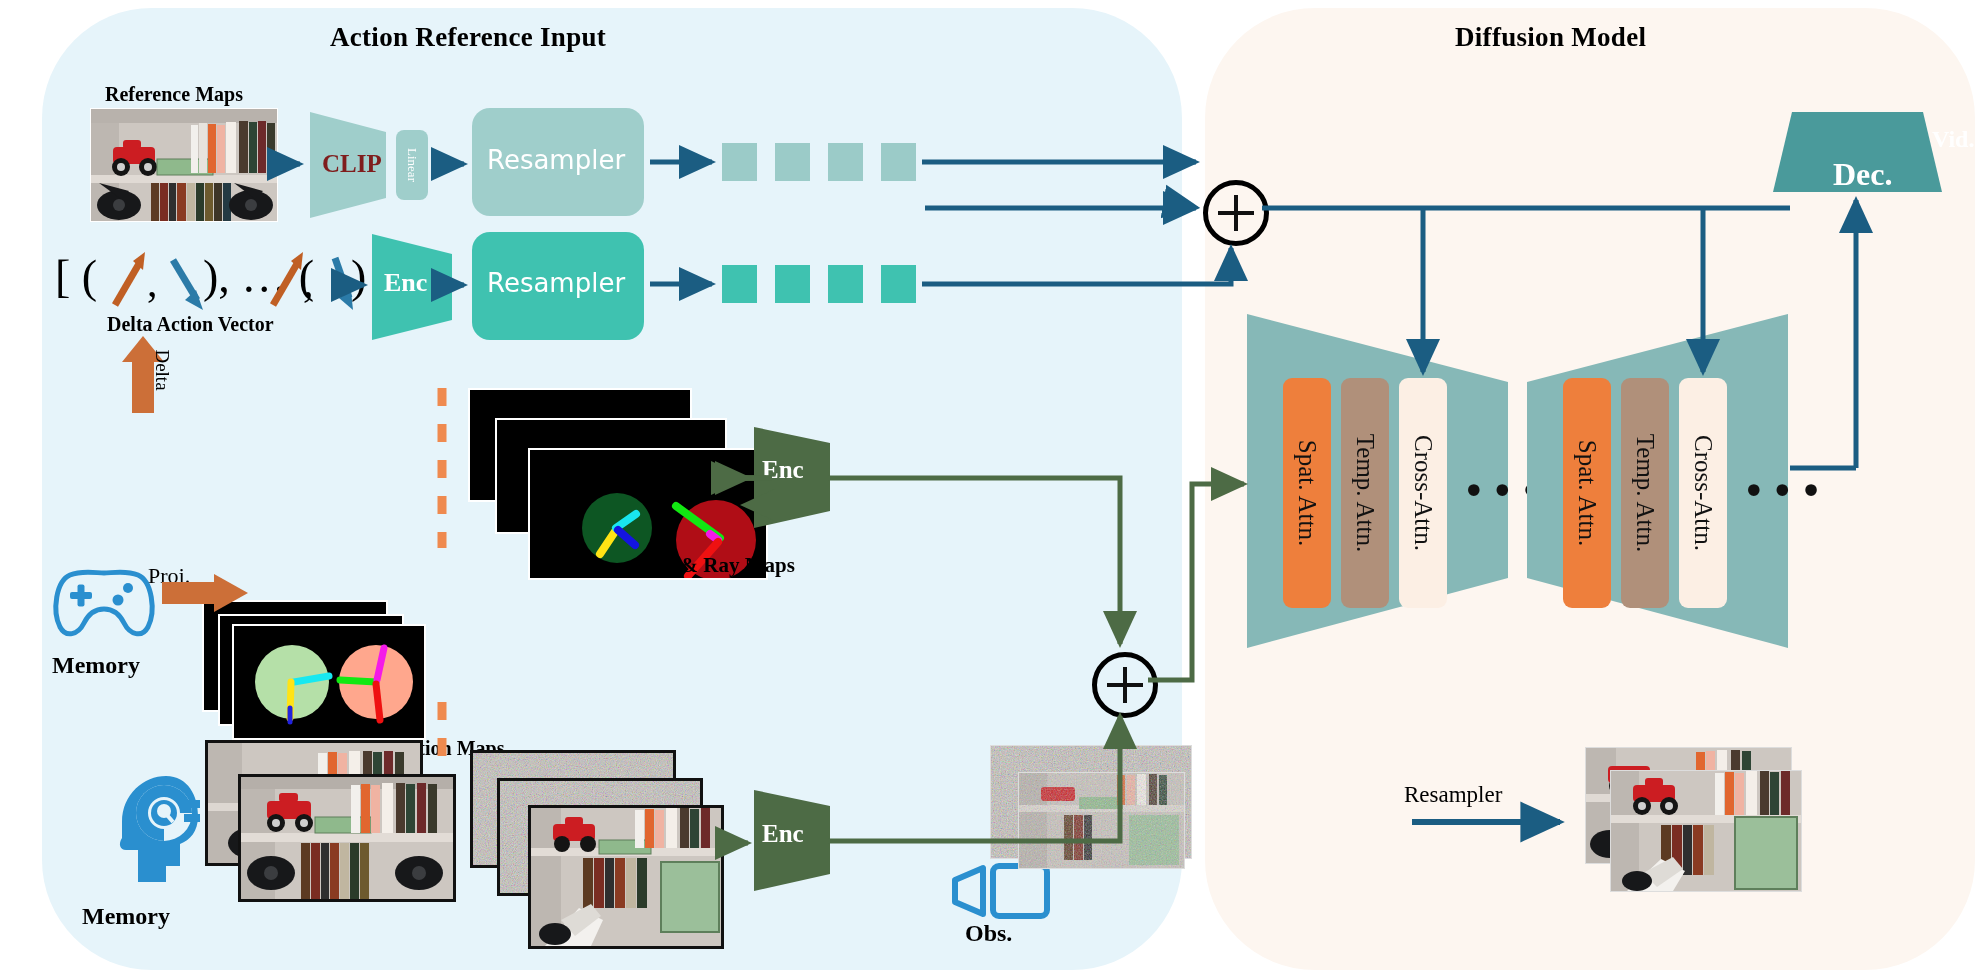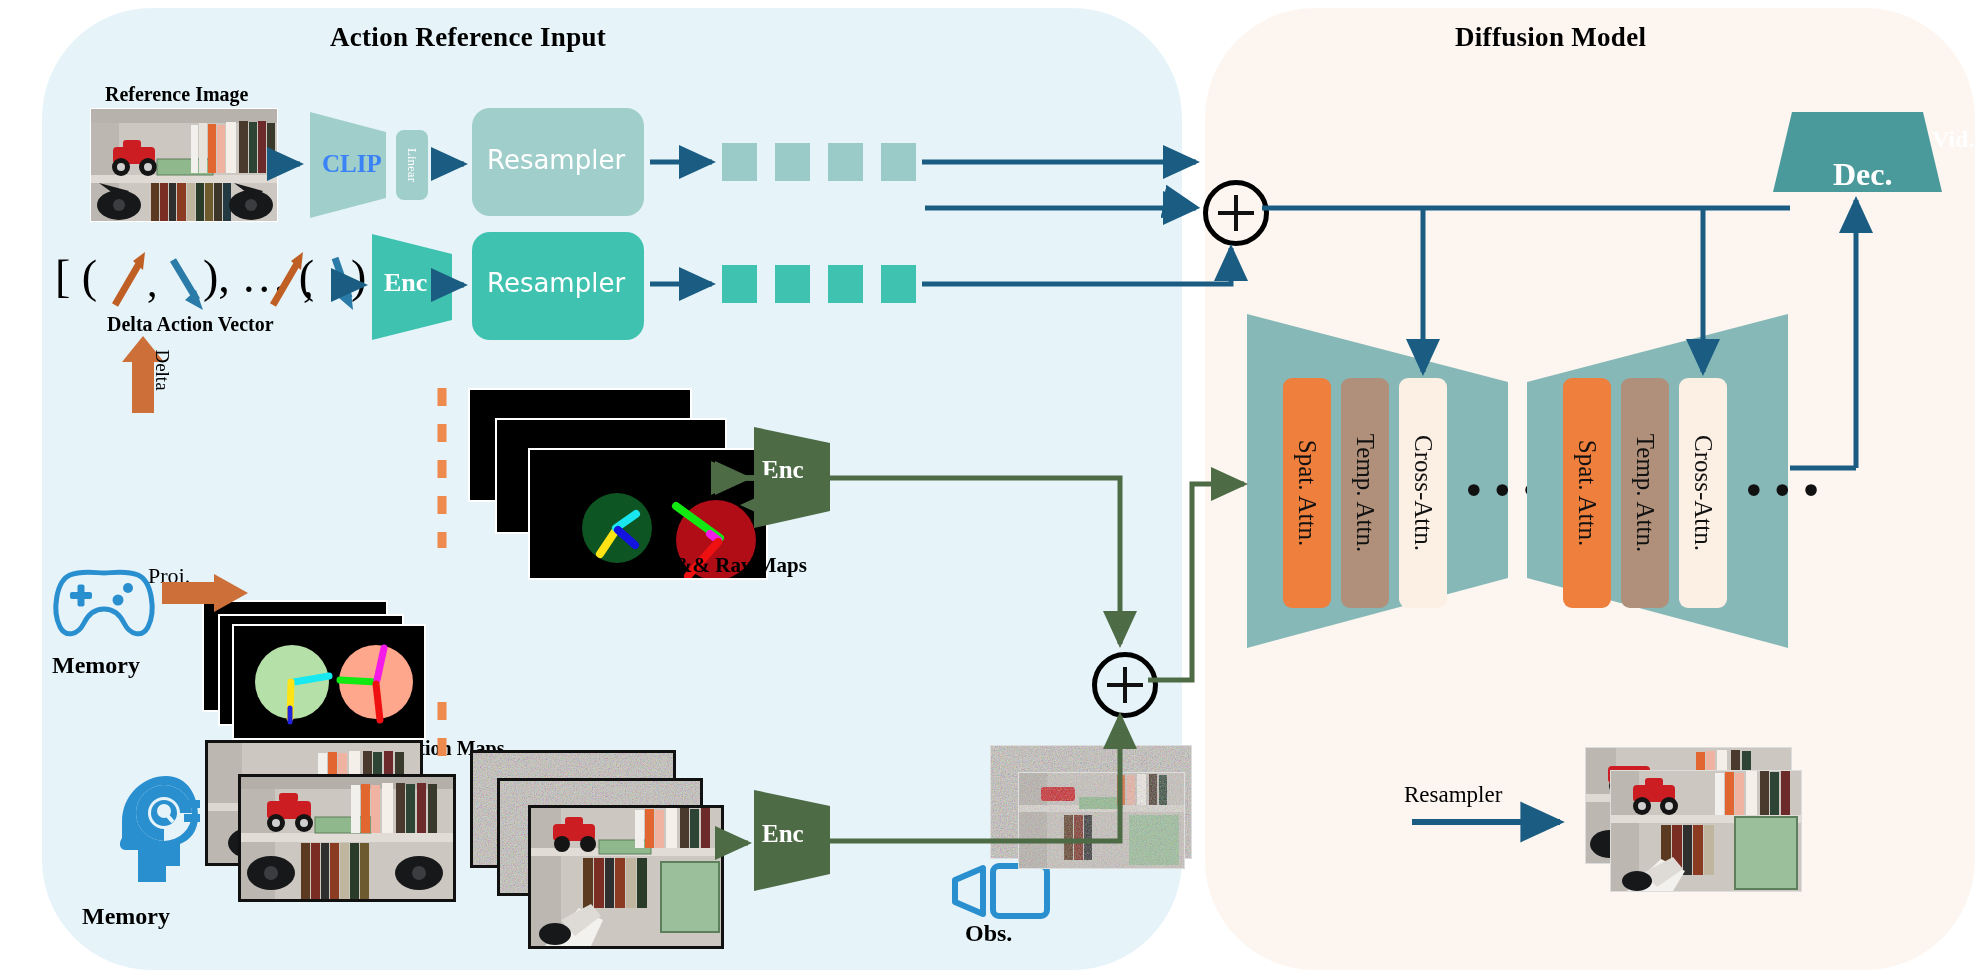--- a/index.html
+++ b/index.html
@@ -47,21 +47,21 @@
 </style>
 </head>
 <body>
 
 <div class="panel" id="left-panel"></div>
 <div class="panel" id="right-panel"></div>
 
 <div class="panel-title" style="left:330px;top:22px;">Action Reference Input</div>
 <div class="panel-title" style="left:1455px;top:22px;">Diffusion Model</div>
 
-<div class="lbl" style="left:105px;top:83px;font-size:20px;">Reference Image</div>
+<div class="lbl" style="left:105px;top:83px;font-size:20px;">Reference Maps</div>
 
 <div class="photo" id="refimg" style="left:90px;top:108px;width:186px;height:112px;border:1px solid #fff;">
   <svg viewBox="0 0 186 112" width="186" height="112">
     <rect x="0" y="0" width="186" height="112" fill="#cdc7c1"></rect>
     <rect x="0" y="0" width="28" height="112" fill="#bdb7b1"></rect>
     <rect x="0" y="66" width="186" height="8" fill="#e0dad4"></rect>
     <rect x="0" y="0" width="186" height="14" fill="#b8b2ac"></rect>
 
     <rect x="22" y="38" width="42" height="17" rx="4" fill="#cc1d22"></rect>
     <rect x="32" y="31" width="18" height="9" rx="3" fill="#cc1d22"></rect>
@@ -99,21 +99,21 @@
     <circle cx="160" cy="96" r="6" fill="#3b3d40"></circle>
     <path d="M143 74 L172 82 L164 90 Z" fill="#17181a"></path>
   </svg>
 </div>
 
 <div class="tok" style="left:308px;top:110px;">
   <svg width="80" height="110" viewBox="0 0 80 110">
     <polygon points="2,2 78,22 78,88 2,108" fill="#9fcecb"></polygon>
   </svg>
 </div>
-<div class="blocktxt" style="left:322px;top:150px;font-size:25px;font-weight:bold;color:#3b82f6;font-family:'Liberation Serif',serif;">CLIP</div>
+<div class="blocktxt" style="left:322px;top:150px;font-size:25px;font-weight:bold;color:#7f1d1d;font-family:'Liberation Serif',serif;">CLIP</div>
 
 <div class="rrect" style="left:396px;top:130px;width:32px;height:70px;background:#9fcecb;border-radius:8px;"></div>
 <div style="position:absolute;left:396px;top:130px;width:32px;height:70px;">
   <span style="position:absolute;left:50%;top:50%;transform:translate(-50%,-50%) rotate(90deg);
         white-space:nowrap;color:#fff;font-size:13px;font-family:'Liberation Serif',serif;">Linear</span>
 </div>
 
 <div class="rrect" style="left:472px;top:108px;width:172px;height:108px;background:#9fcecb;"></div>
 <div class="blocktxt" style="left:487px;top:145px;font-size:26px;">Resampler</div>
 
@@ -219,21 +219,21 @@
     <line x1="86" y1="80" x2="70" y2="104" stroke="#ffe315" stroke-width="8" stroke-linecap="round"></line>
     <line x1="86" y1="78" x2="106" y2="64" stroke="#19e6ef" stroke-width="8" stroke-linecap="round"></line>
     <line x1="88" y1="80" x2="105" y2="95" stroke="#1414e0" stroke-width="8" stroke-linecap="round"></line>
     <circle cx="186" cy="90" r="40" fill="#b00d16"></circle>
     <line x1="190" y1="88" x2="146" y2="56" stroke="#12e812" stroke-width="8" stroke-linecap="round"></line>
     <line x1="188" y1="90" x2="180" y2="84" stroke="#f41ae8" stroke-width="8" stroke-linecap="round"></line>
     <line x1="188" y1="92" x2="158" y2="126" stroke="#ef1111" stroke-width="8" stroke-linecap="round"></line>
   </svg>
 </div>
 
-<div class="lbl" style="left:663px;top:553px;font-size:21px;margin-left:12px;">&amp;&amp; Ray Maps</div>
+<div class="lbl" style="left:663px;top:553px;font-size:21px;">&amp;&amp; Ray Maps</div>
 
 <div class="tok" style="left:752px;top:425px;">
   <svg width="80" height="105" viewBox="0 0 80 105">
     <polygon points="2,2 78,18 78,86 2,103" fill="#4d6b45"></polygon>
   </svg>
 </div>
 <div class="blocktxt" style="left:762px;top:456px;font-size:25px;font-weight:bold;font-family:'Liberation Serif',serif;">Enc</div>
 
 <div style="position:absolute;left:110px;top:770px;">
   <svg width="90" height="118" viewBox="0 0 90 118">

